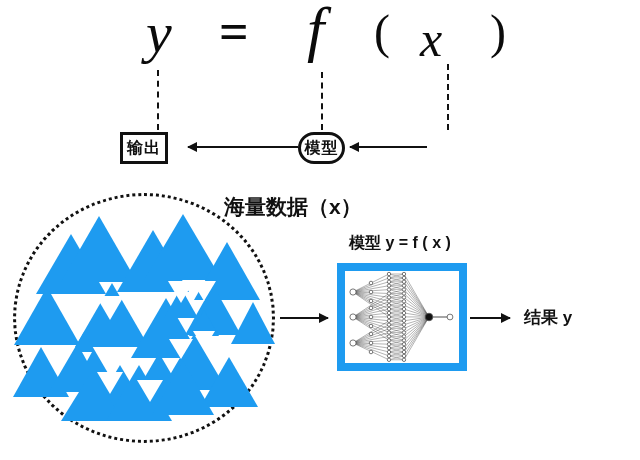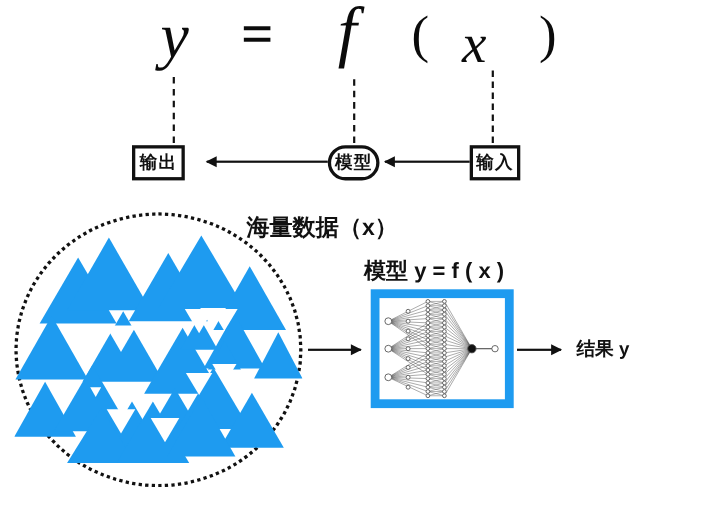--- a/index.html
+++ b/index.html
@@ -38,21 +38,21 @@
   .cloud-circle{position:absolute;left:13px;top:193px;width:262px;height:250px;
         border:3px dotted #111;border-radius:50%;box-sizing:border-box;}
   .cloud-svg{position:absolute;left:13px;top:193px;}
   .cloud-label{position:absolute;left:224px;top:193px;font-size:21px;font-weight:bold;
         background:transparent;white-space:nowrap;}
 
   
   .model-frame{position:absolute;left:337px;top:263px;width:130px;height:108px;
         border:8px solid #1E9BF0;background:#fff;box-sizing:border-box;}
   .net-svg{position:absolute;left:345px;top:271px;}
-  .model-label{position:absolute;left:331px;top:233px;font-size:20px;font-weight:bold;white-space:nowrap;}
+  .model-label{position:absolute;left:349px;top:233px;font-size:16px;font-weight:bold;white-space:nowrap;}
 
   .result-label{position:absolute;left:524px;top:306px;font-size:17px;font-weight:bold;white-space:nowrap;text-align:center;}
 </style>
 </head>
 <body>
 
 <div class="canvas">
 
   <div>
     <span class="fchar ital f-y">y</span>
@@ -65,23 +65,20 @@
 
   <div class="vdash" style="left:157px;top:70px;height:60px;"></div>
   <div class="vdash" style="left:321px;top:72px;height:58px;"></div>
   <div class="vdash" style="left:447px;top:64px;height:66px;"></div>
 
   <div class="fbox fbox-out">
     <span>输出</span>
   </div>
   <div class="fbox fbox-mod">
     <span>模型</span>
-  </div>
-  <div class="fbox fbox-in">
-    <span>输入</span>
   </div>
 
   <div class="harrow a-left" style="left:188px;top:146px;width:110px;"></div>
   <div class="harrow a-left" style="left:350px;top:146px;width:77px;"></div>
 
   <div class="cloud-circle"></div>
   <svg class="cloud-svg" width="262" height="250" viewBox="0 0 262 250">
     <g fill="#1E9BF0">
       <polygon points="58,41 23,101 93,101"></polygon>
       <polygon points="86,23 48,89 124,89"></polygon>

